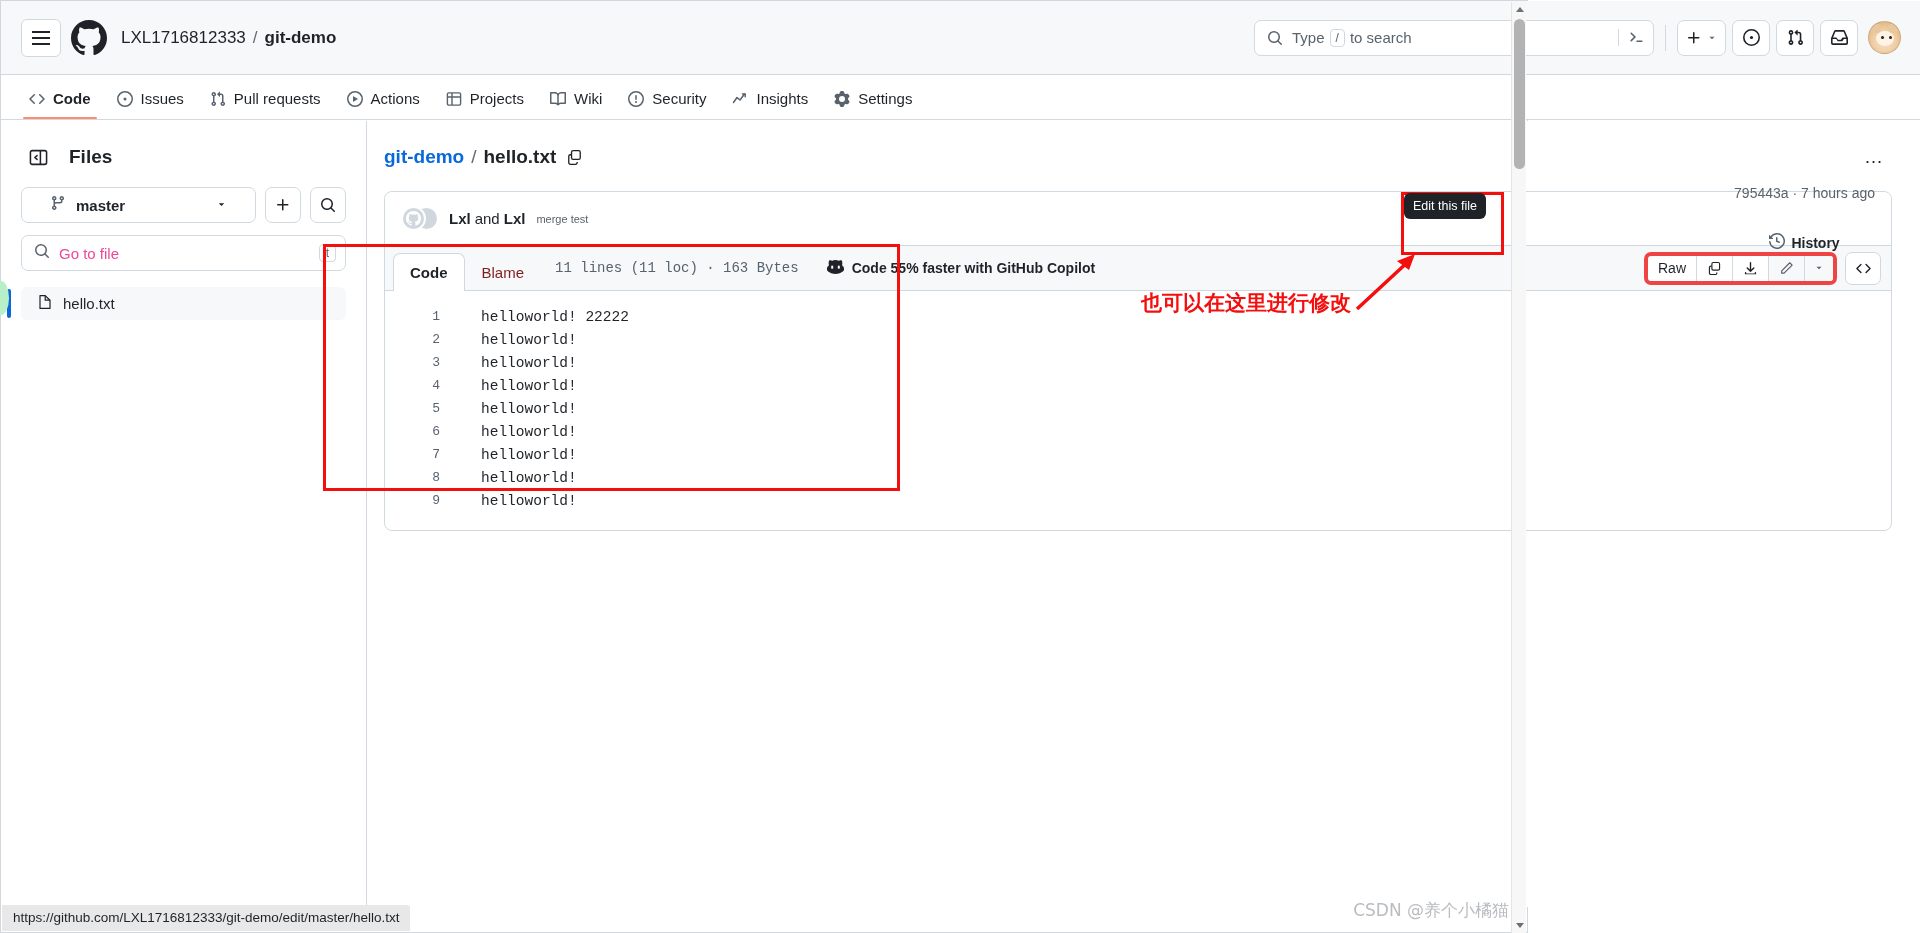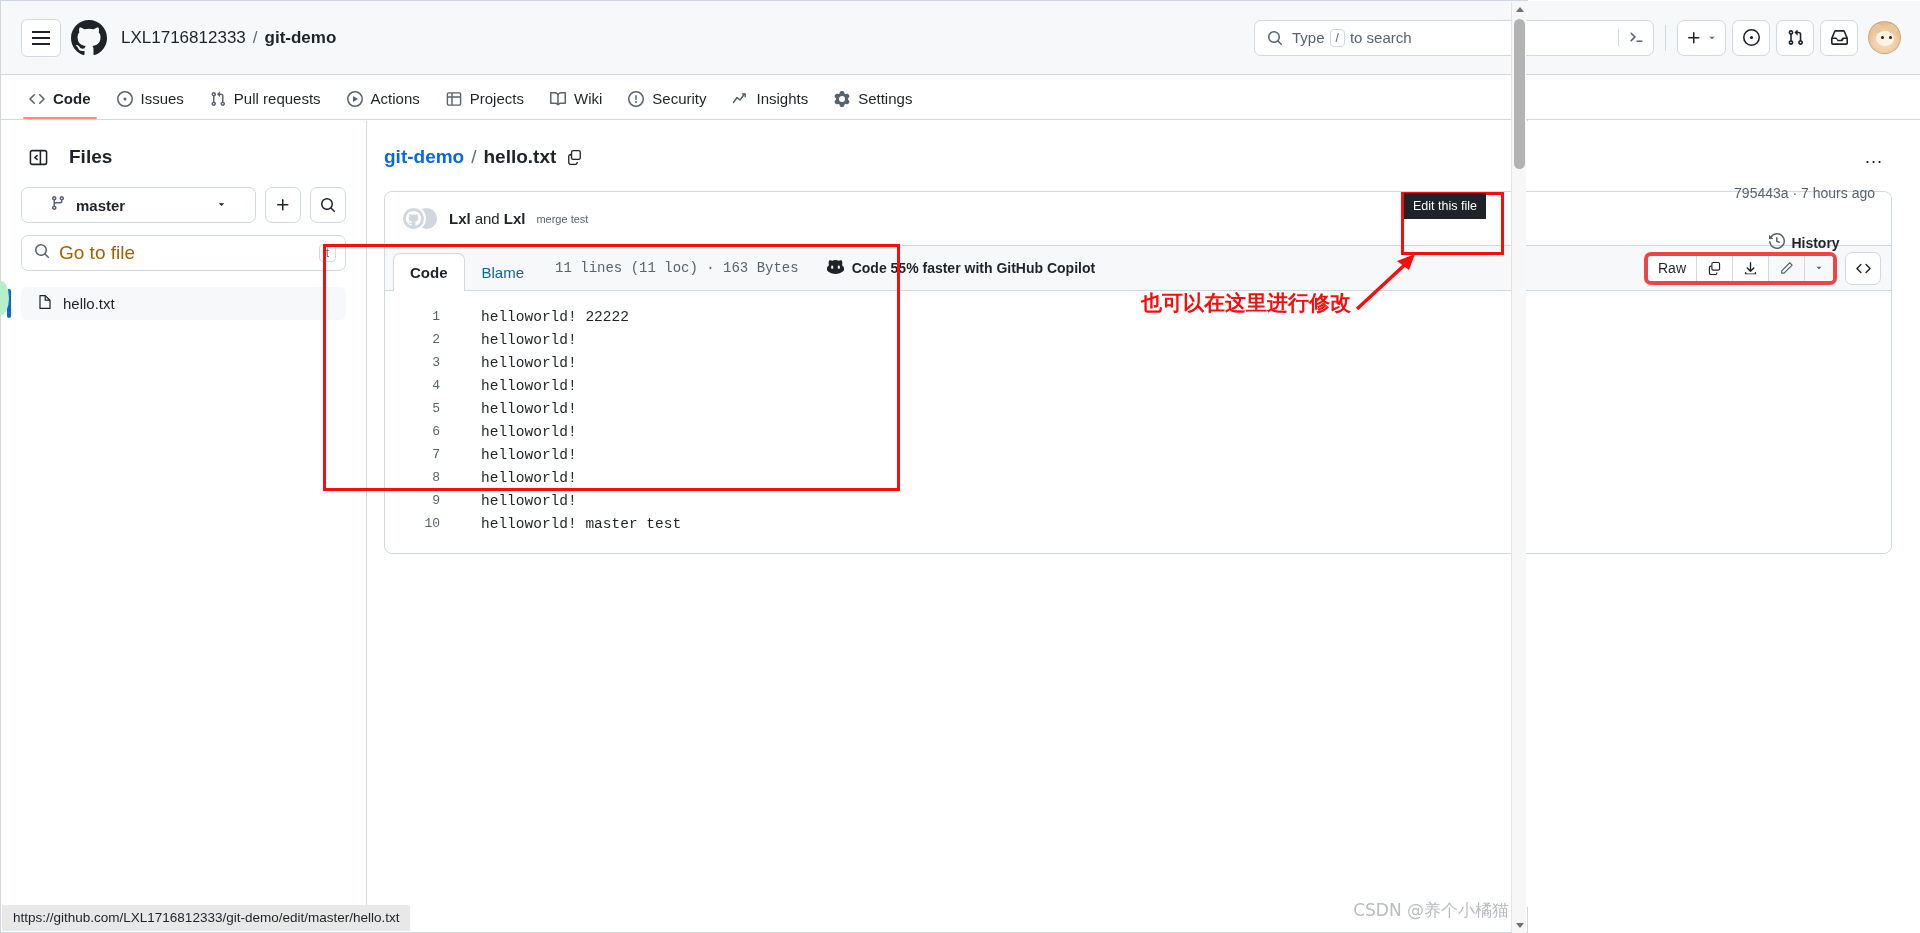--- a/index.html
+++ b/index.html
@@ -151,21 +151,21 @@
     border: 1px solid #d1d9e0; border-radius: 7px;
     background: #ffffff;
     display: flex; align-items: center; justify-content: center;
     cursor: pointer;
   }
   .file-search {
     height: 36px; border: 1px solid #d1d9e0; border-radius: 7px;
     background: #ffffff; display: flex; align-items: center;
     padding: 0 9px 0 12px; gap: 9px; cursor: text; margin-bottom: 16px;
   }
-  .file-search .ph { font-size: 19px; color: #a16207; flex: 1; }
+  .file-search .ph { font-size: 15px; color: #ec4899; flex: 1; }
   .t-key {
     border: 1px solid #d1d9e0; border-radius: 4px;
     font-size: 12px; color: #59636e; padding: 1px 6px; background: #ffffff;
   }
   .file-item {
     position: relative;
     height: 33px; border-radius: 6px;
     display: flex; align-items: center; gap: 10px;
     padding-left: 16px; cursor: pointer;
     font-size: 15px; color: #1f2328;
@@ -229,21 +229,21 @@
   }
 
   .code-toolbar {
     height: 45px; display: flex; align-items: stretch;
     background: #f6f8fa; border-bottom: 1px solid #d1d9e0;
     padding-left: 8px;
   }
   .seg-group { display: flex; align-items: stretch; padding-top: 7px; }
   .seg {
     padding: 0 16px; display: flex; align-items: center;
-    font-size: 15px; color: #0369a1; cursor: pointer;
+    font-size: 15px; color: #7f1d1d; cursor: pointer;
     border: 1px solid transparent; border-bottom: none;
     border-radius: 7px 7px 0 0;
   }
   .seg.active {
     background: #ffffff; color: #1f2328; font-weight: 600;
     border-color: #d1d9e0;
     margin-bottom: -1px; padding-bottom: 1px;
   }
   .loc-meta {
     display: flex; align-items: center; margin-left: 14px;
@@ -301,21 +301,21 @@
   .anno-text {
     left: 1140px; top: 288px;
     font-size: 21px; font-weight: 700; color: #f40f0f;
     font-family: "DejaVu Sans", sans-serif; white-space: nowrap;
   }
   .anno-arrow { left: 1352px; top: 250px; }
 
   .tooltip {
     position: absolute; left: 1403px; top: 192px;
     background: #1f2328; color: #ffffff;
-    font-size: 12.5px; border-radius: 0;
+    font-size: 12.5px; border-radius: 6px;
     padding: 6px 9px; white-space: nowrap; z-index: 30;
   }
 
   
   .status-url {
     position: absolute; left: 1px; bottom: 1px;
     background: #e8e8e8; color: #1f2328;
     font-size: 13.5px; padding: 5px 11px 6px 11px;
     border-top-right-radius: 3px; white-space: nowrap;
     z-index: 40;
@@ -710,24 +710,20 @@
           <div class="lc">helloworld!</div>
         </div>
         <div class="code-line">
           <div class="ln">8</div>
           <div class="lc">helloworld!</div>
         </div>
         <div class="code-line">
           <div class="ln">9</div>
           <div class="lc">helloworld!</div>
         </div>
-        <div class="code-line">
-          <div class="ln">10</div>
-          <div class="lc">helloworld! master test</div>
-        </div>
       </div>
     </div>
   </div>
 
   <div class="tooltip">Edit this file</div>
 
   <div class="anno anno-box-code"></div>
   <div class="anno anno-box-edit"></div>
   <div class="anno anno-text">也可以在这里进行修改</div>
   <svg class="anno anno-arrow" width="70" height="62">

